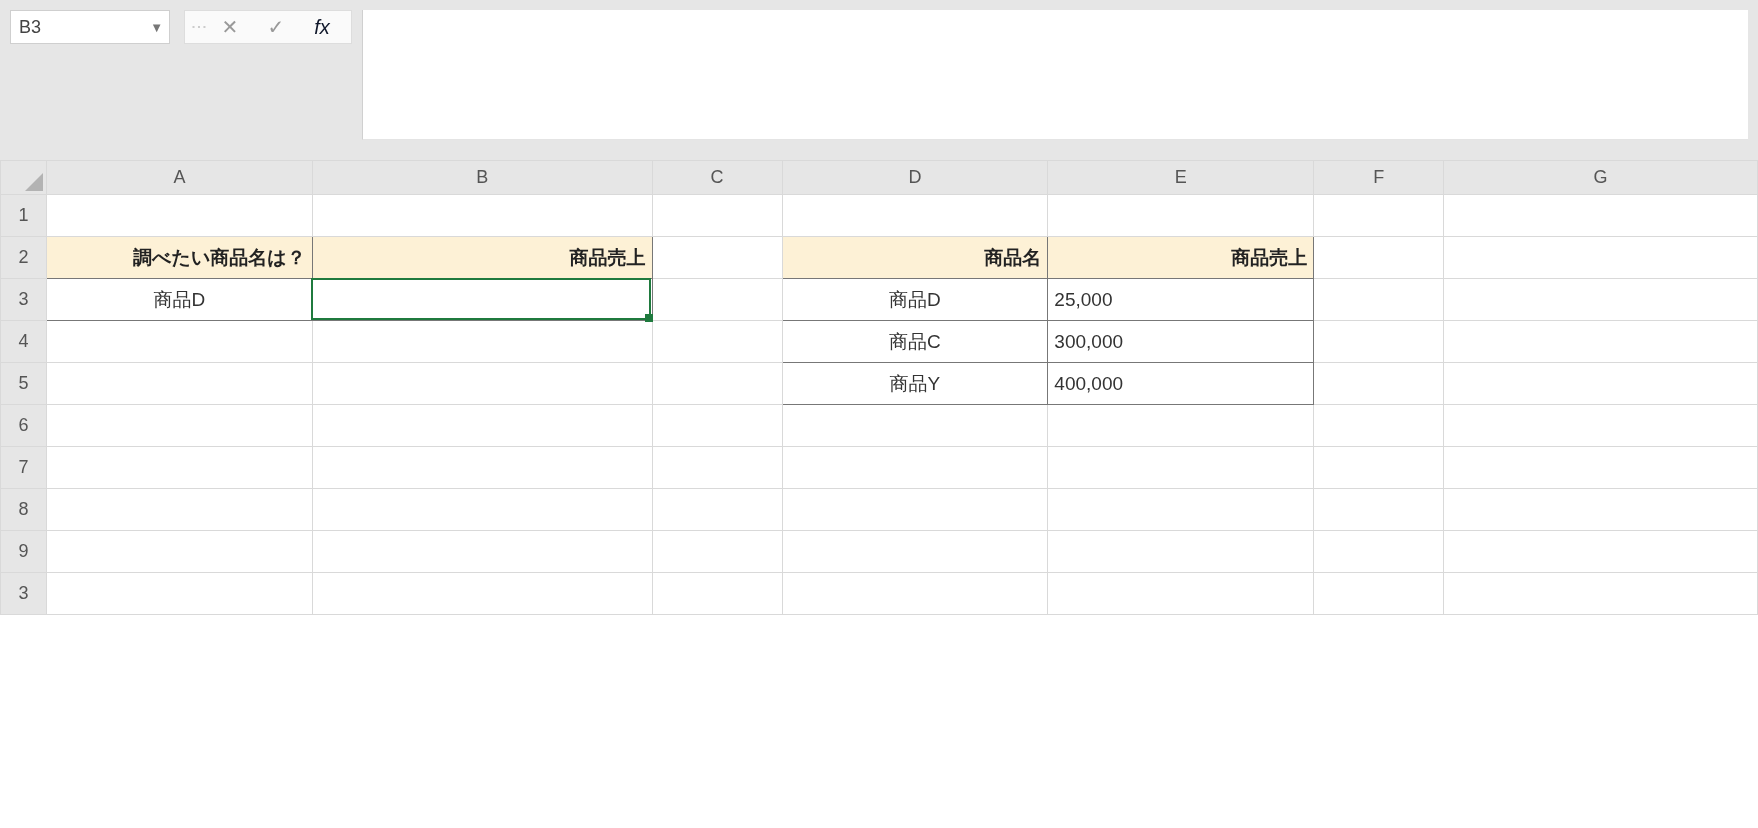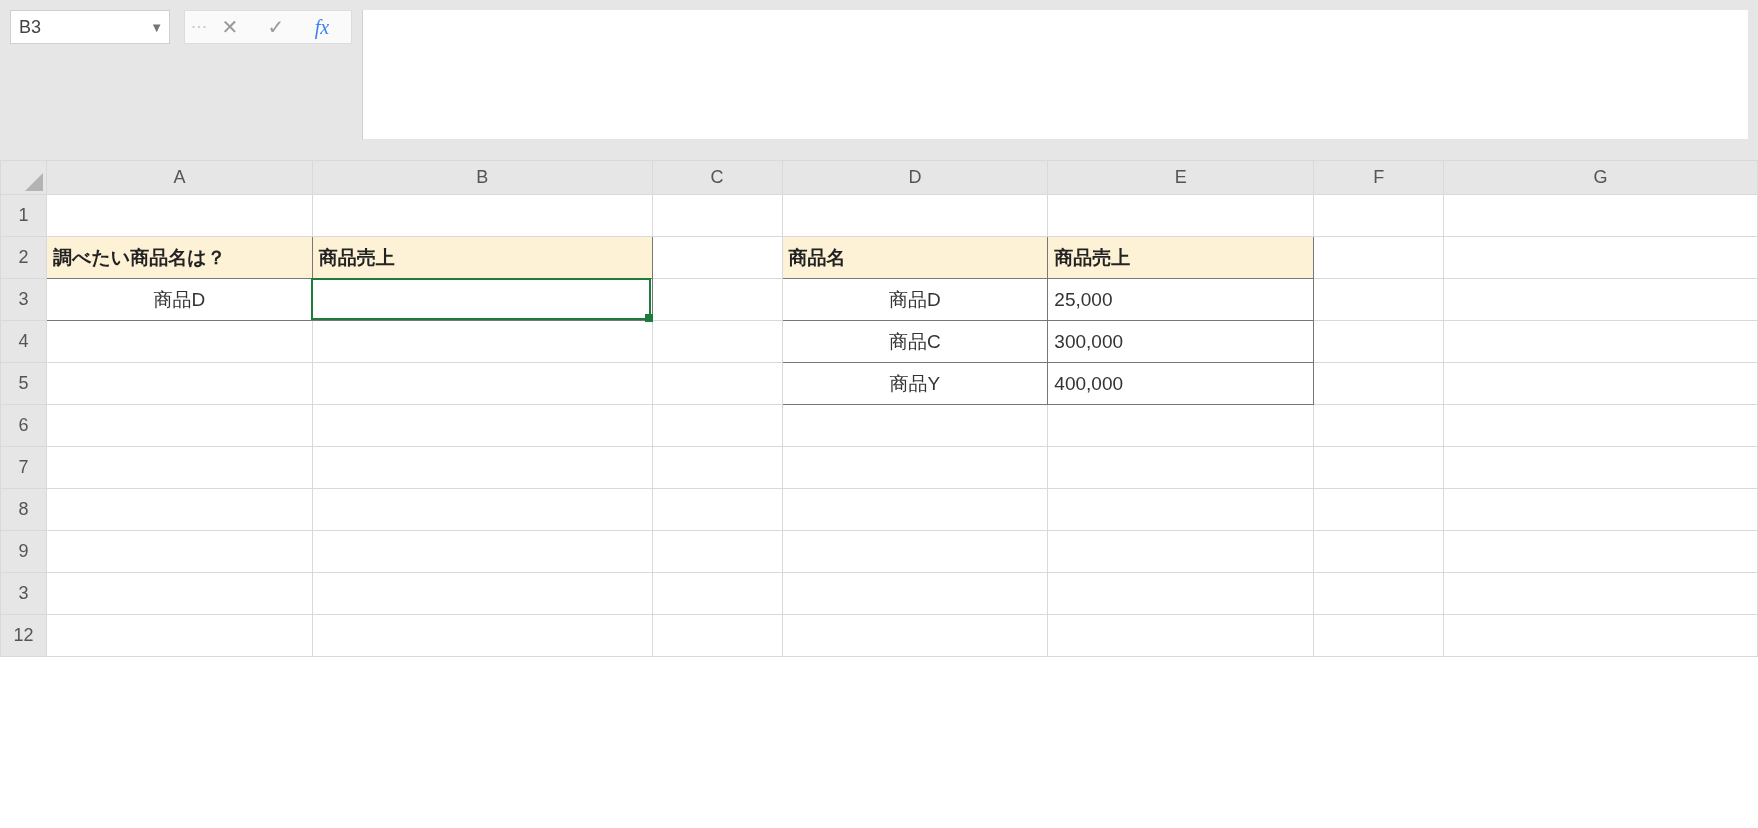--- a/index.html
+++ b/index.html
@@ -59,24 +59,24 @@
       font-size: 20px;
     }
     .fx-controls .dots {
       color: #bfbfbf;
       font-size: 16px;
       padding: 0 4px;
       writing-mode: vertical-rl;
       line-height: 0.5;
     }
     .fx-label {
-      font-family: Liberation Serif, serif;
+      font-family: Liberation Sans, sans-serif;
       font-style: italic;
       font-size: 20px;
-      color: #3b82f6;
+      color: #0f172a;
     }
     .formula-input-large {
       flex: 1;
       margin-left: 10px;
       height: 130px;
       background: #ffffff;
       border-left: 1px solid #d0d0d0;
       border-bottom: 1px solid #e4e4e4;
     }
     
@@ -141,20 +141,21 @@
     .cD { width: 266px; }
     .cE { width: 266px; }
     .cF { width: 130px; }
     .cG { width: 314px; }
     
     .hcell {
       background: #fdf1d6 !important;
       border: 1px solid #777 !important;
       font-weight: bold !important;
       color: #222 !important;
+      text-align: right;
     }
     
     .bcell {
       border: 1px solid #777 !important;
       text-align: center;
     }
     .num {
       text-align: left;
     }
     
@@ -310,26 +311,16 @@
       <tr>
         <th class="rowhead">3</th>
         <td></td>
           <td></td>
           <td></td>
           <td></td>
           <td></td>
           <td></td>
           <td></td>
       </tr>
-      <tr>
-        <th class="rowhead">12</th>
-        <td></td>
-          <td></td>
-          <td></td>
-          <td></td>
-          <td></td>
-          <td></td>
-          <td></td>
-      </tr>
     </tbody>
   </table>
   <div class="active-cell-outline" id="active-outline" style="left: 311.312px; top: 117.5px; width: 339.781px; height: 42px;"></div>
 </div>
 
 </body></html>

